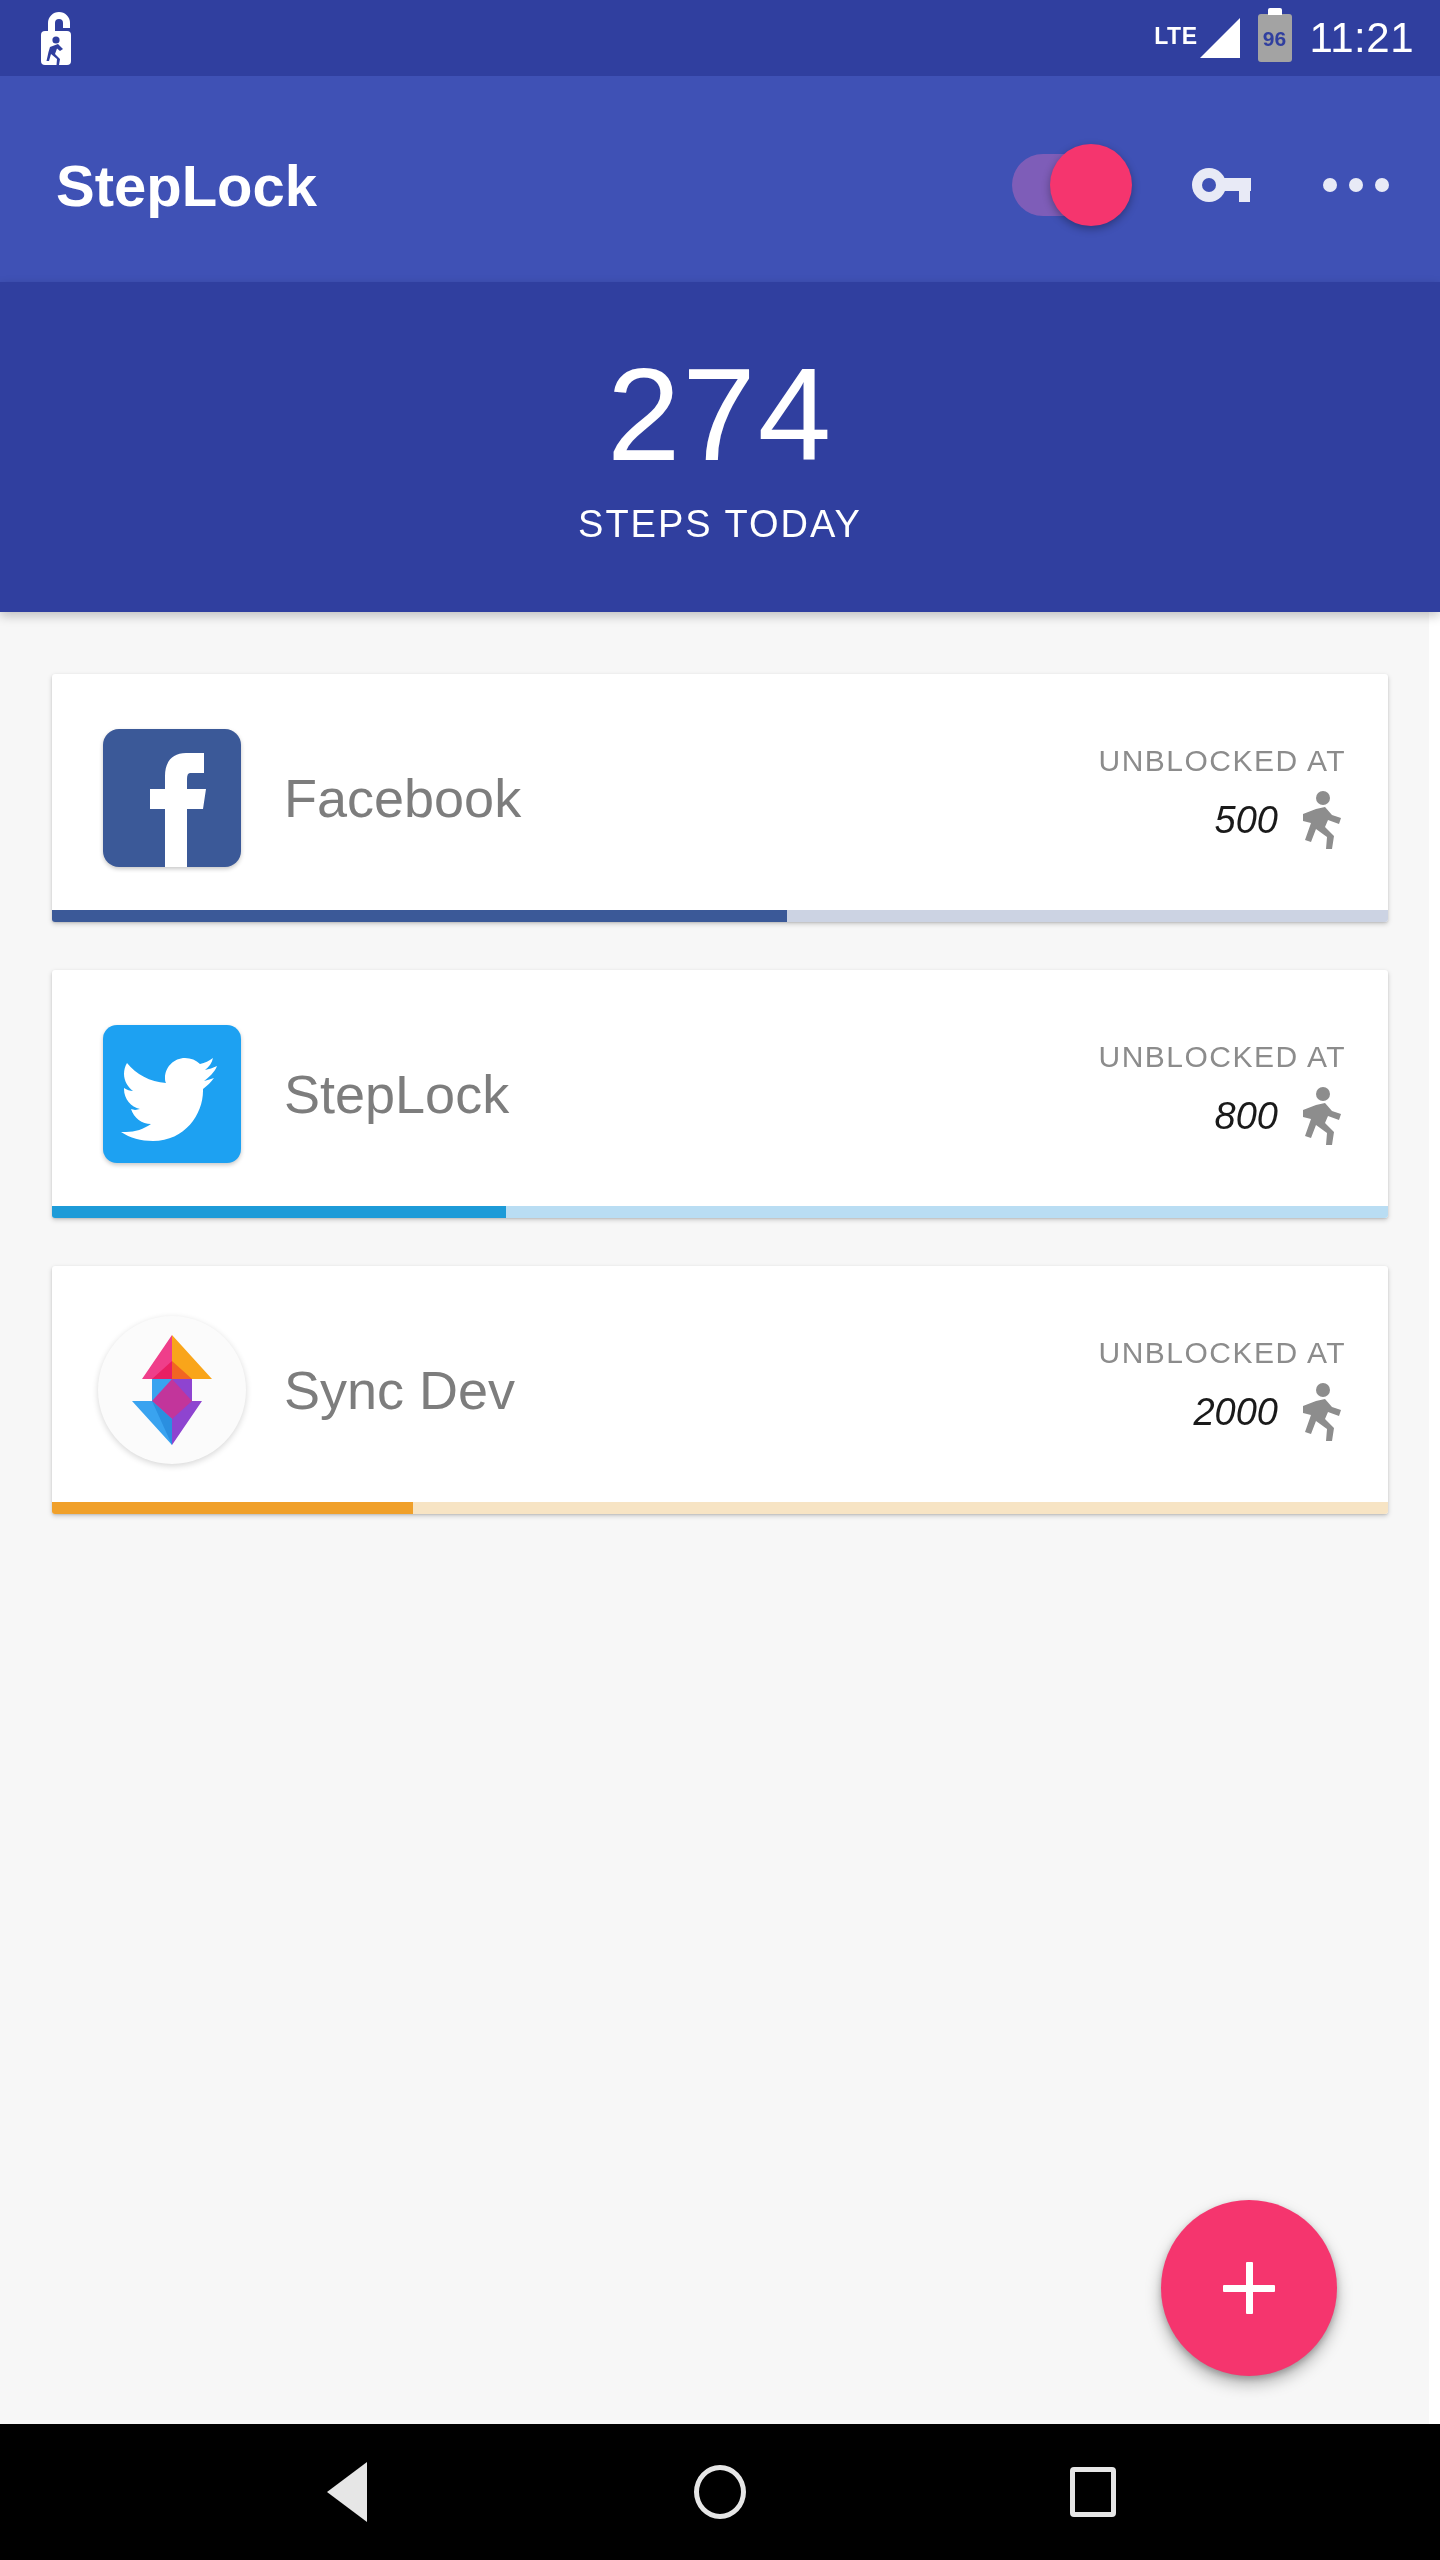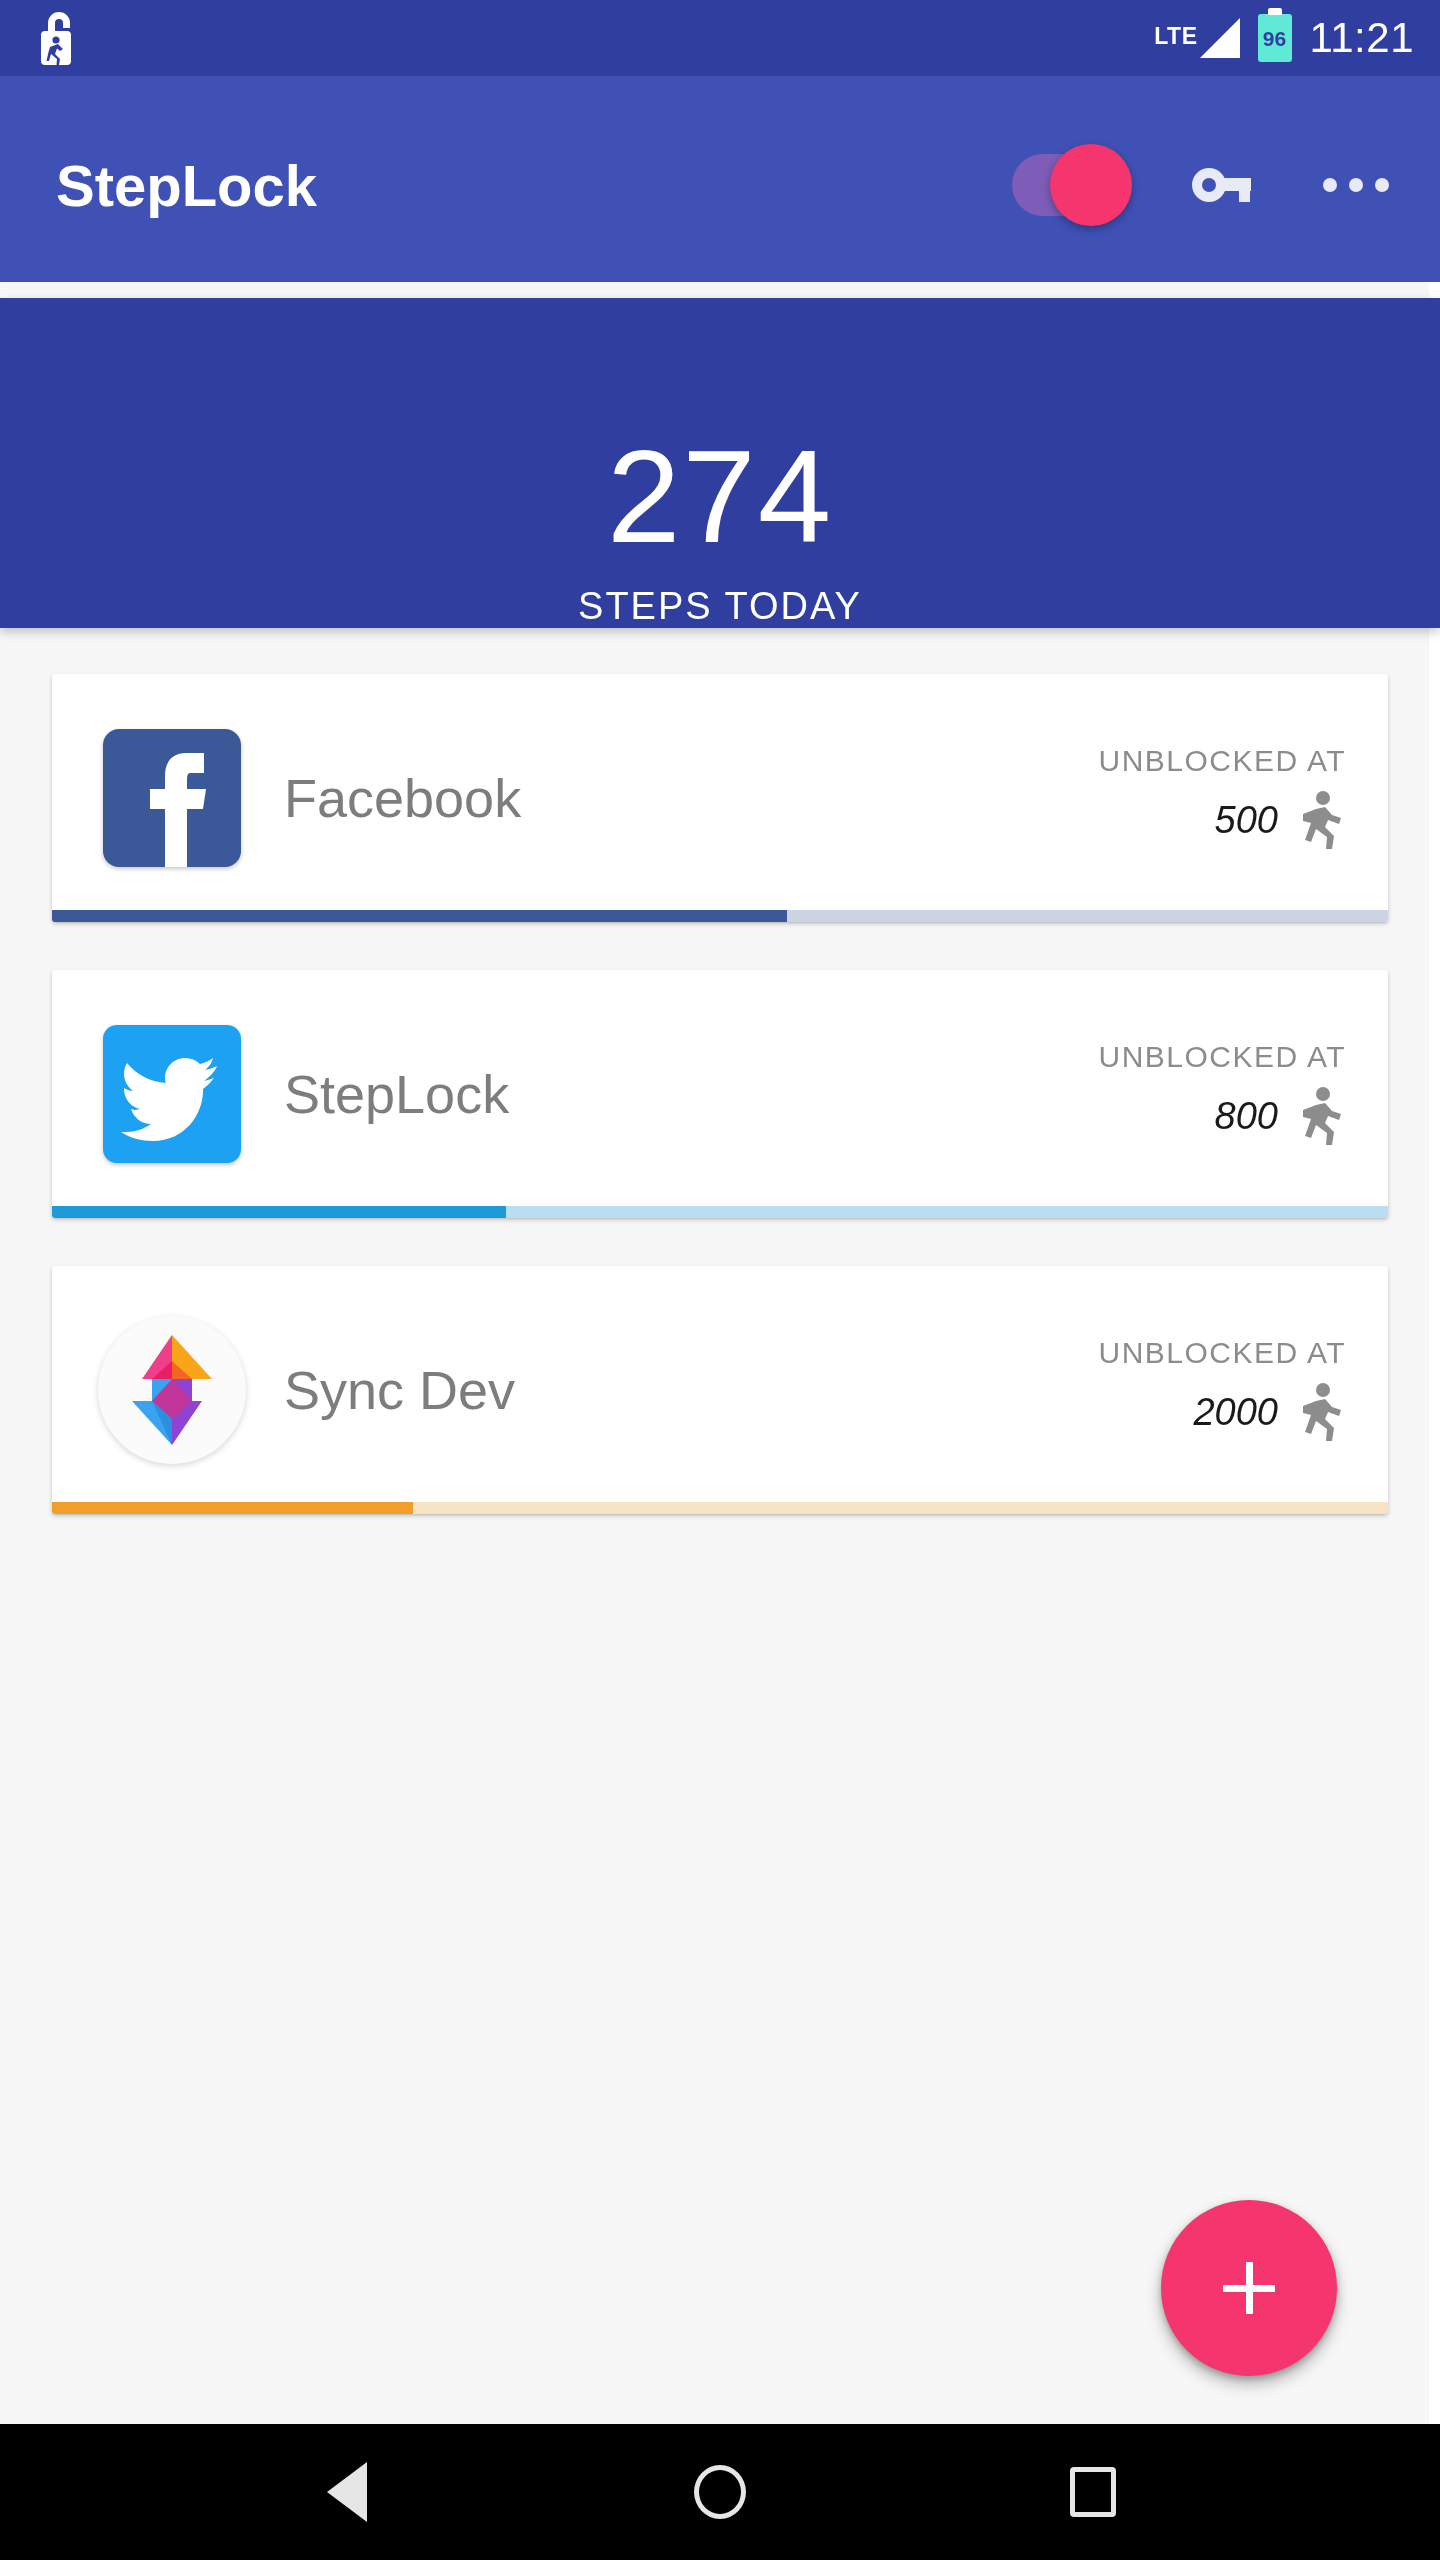--- a/index.html
+++ b/index.html
@@ -48,21 +48,21 @@
     width: 0; height: 0;
     border-style: solid;
     border-width: 0 0 40px 40px;
     border-color: transparent transparent #ffffff transparent;
   }
 
   .battery {
     position: relative;
     width: 34px;
     height: 48px;
-    background: #5eead4;
+    background: #a3a3a3;
     border-radius: 3px;
     display: flex;
     align-items: center;
     justify-content: center;
   }
   .battery::before {
     content: "";
     position: absolute;
     top: -6px; left: 50%;
     transform: translateX(-50%);
@@ -157,23 +157,22 @@
   
   .step-header {
     position: absolute;
     top: 282px; left: 0;
     width: 1440px;
     height: 330px;
     background: #303f9f;
     display: flex;
     flex-direction: column;
     align-items: center;
-    justify-content: flex-end;
+    justify-content: center;
     box-shadow: 0 4px 10px rgba(0,0,0,0.22);
-    margin-top: 16px;
   }
   .step-count {
     color: #ffffff;
     font-size: 132px;
     font-weight: normal;
     line-height: 1;
     letter-spacing: 2px;
   }
   .step-label {
     color: #ffffff;

